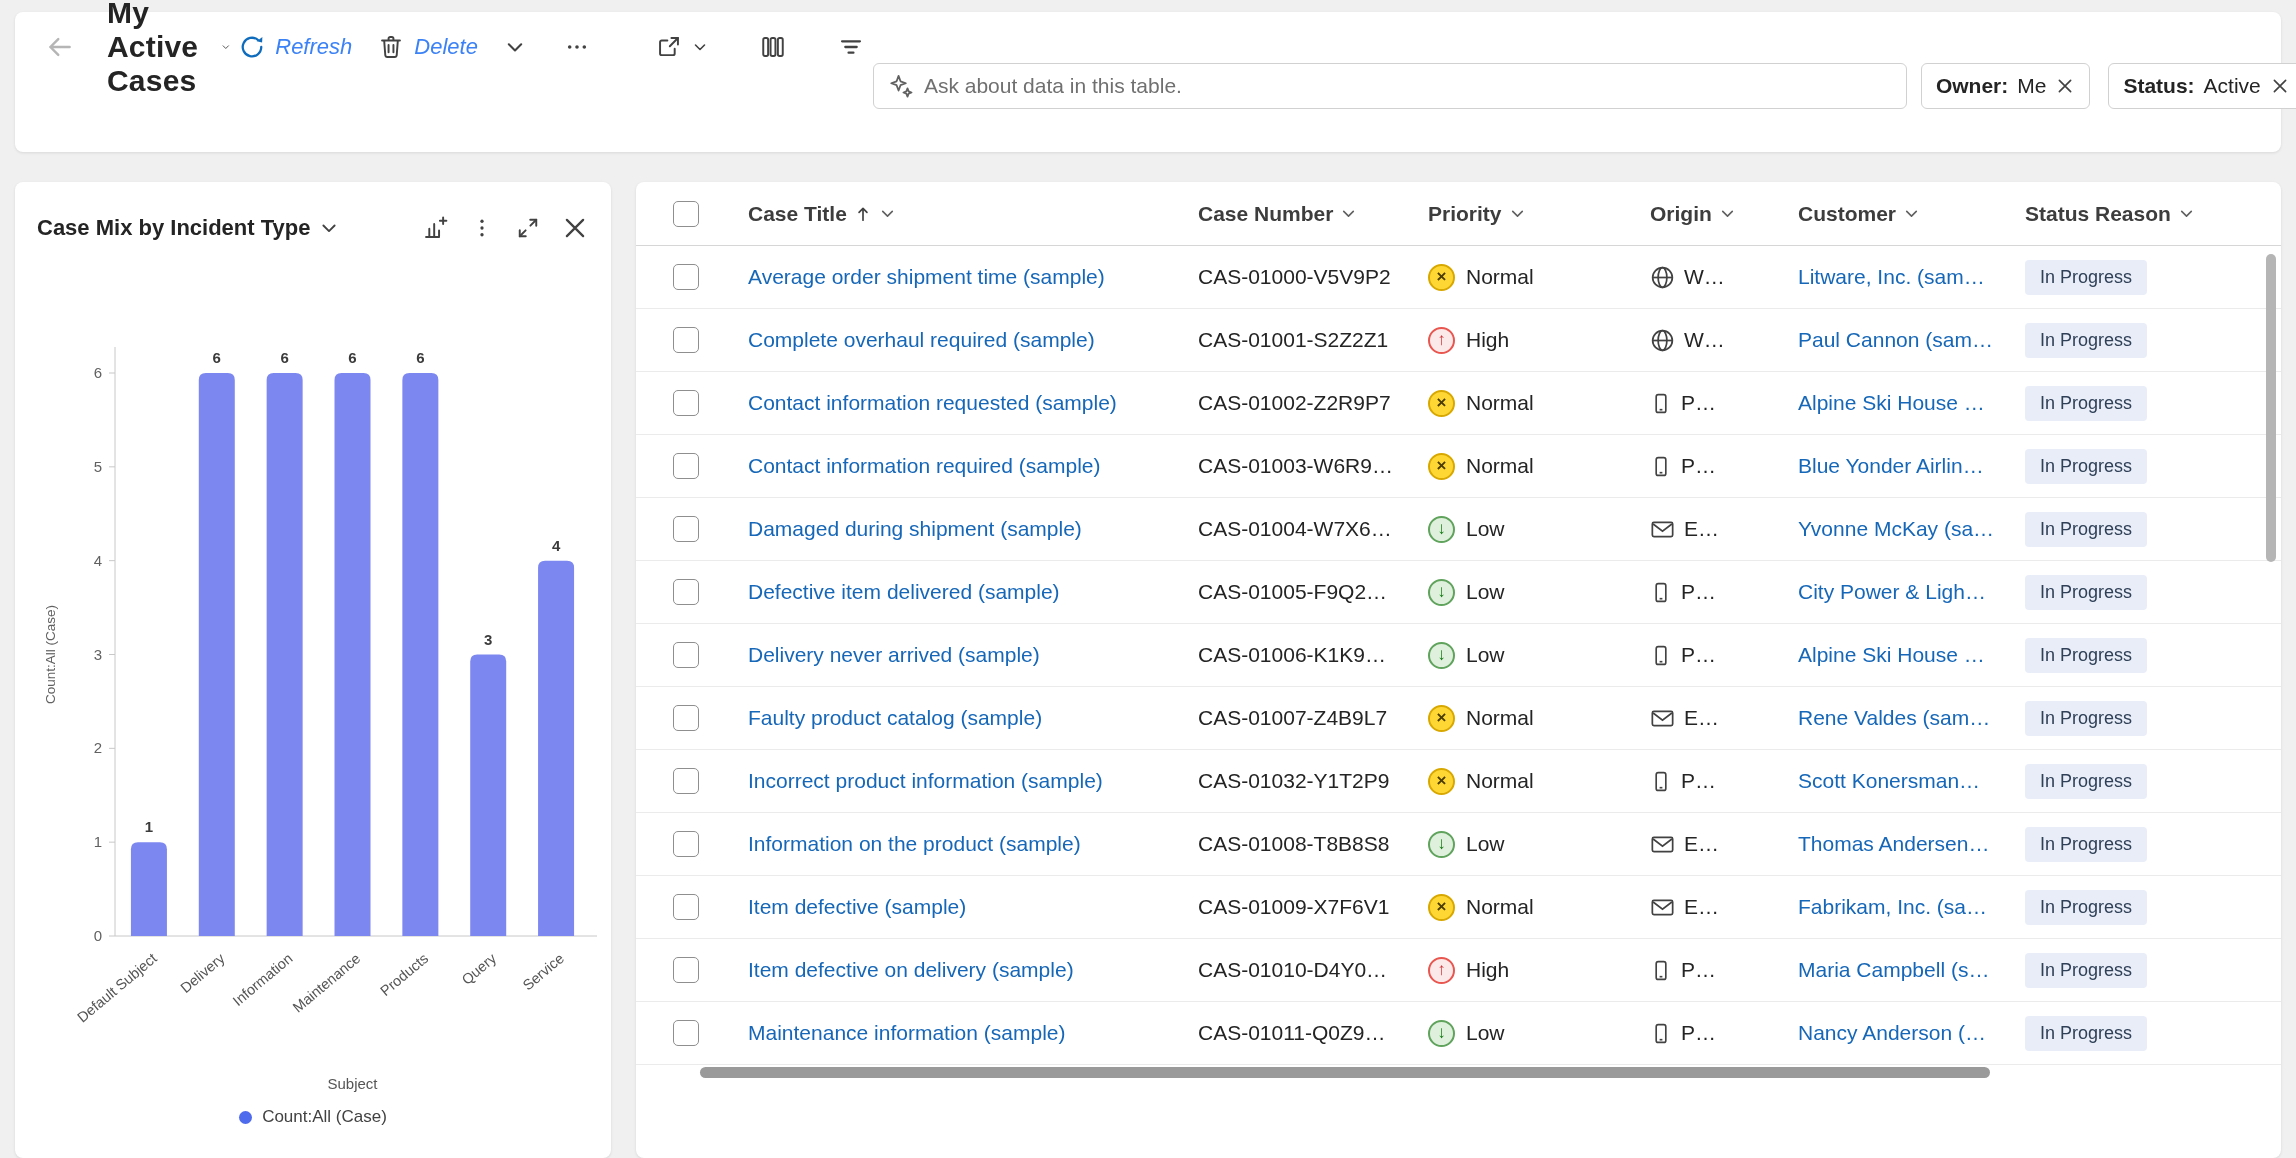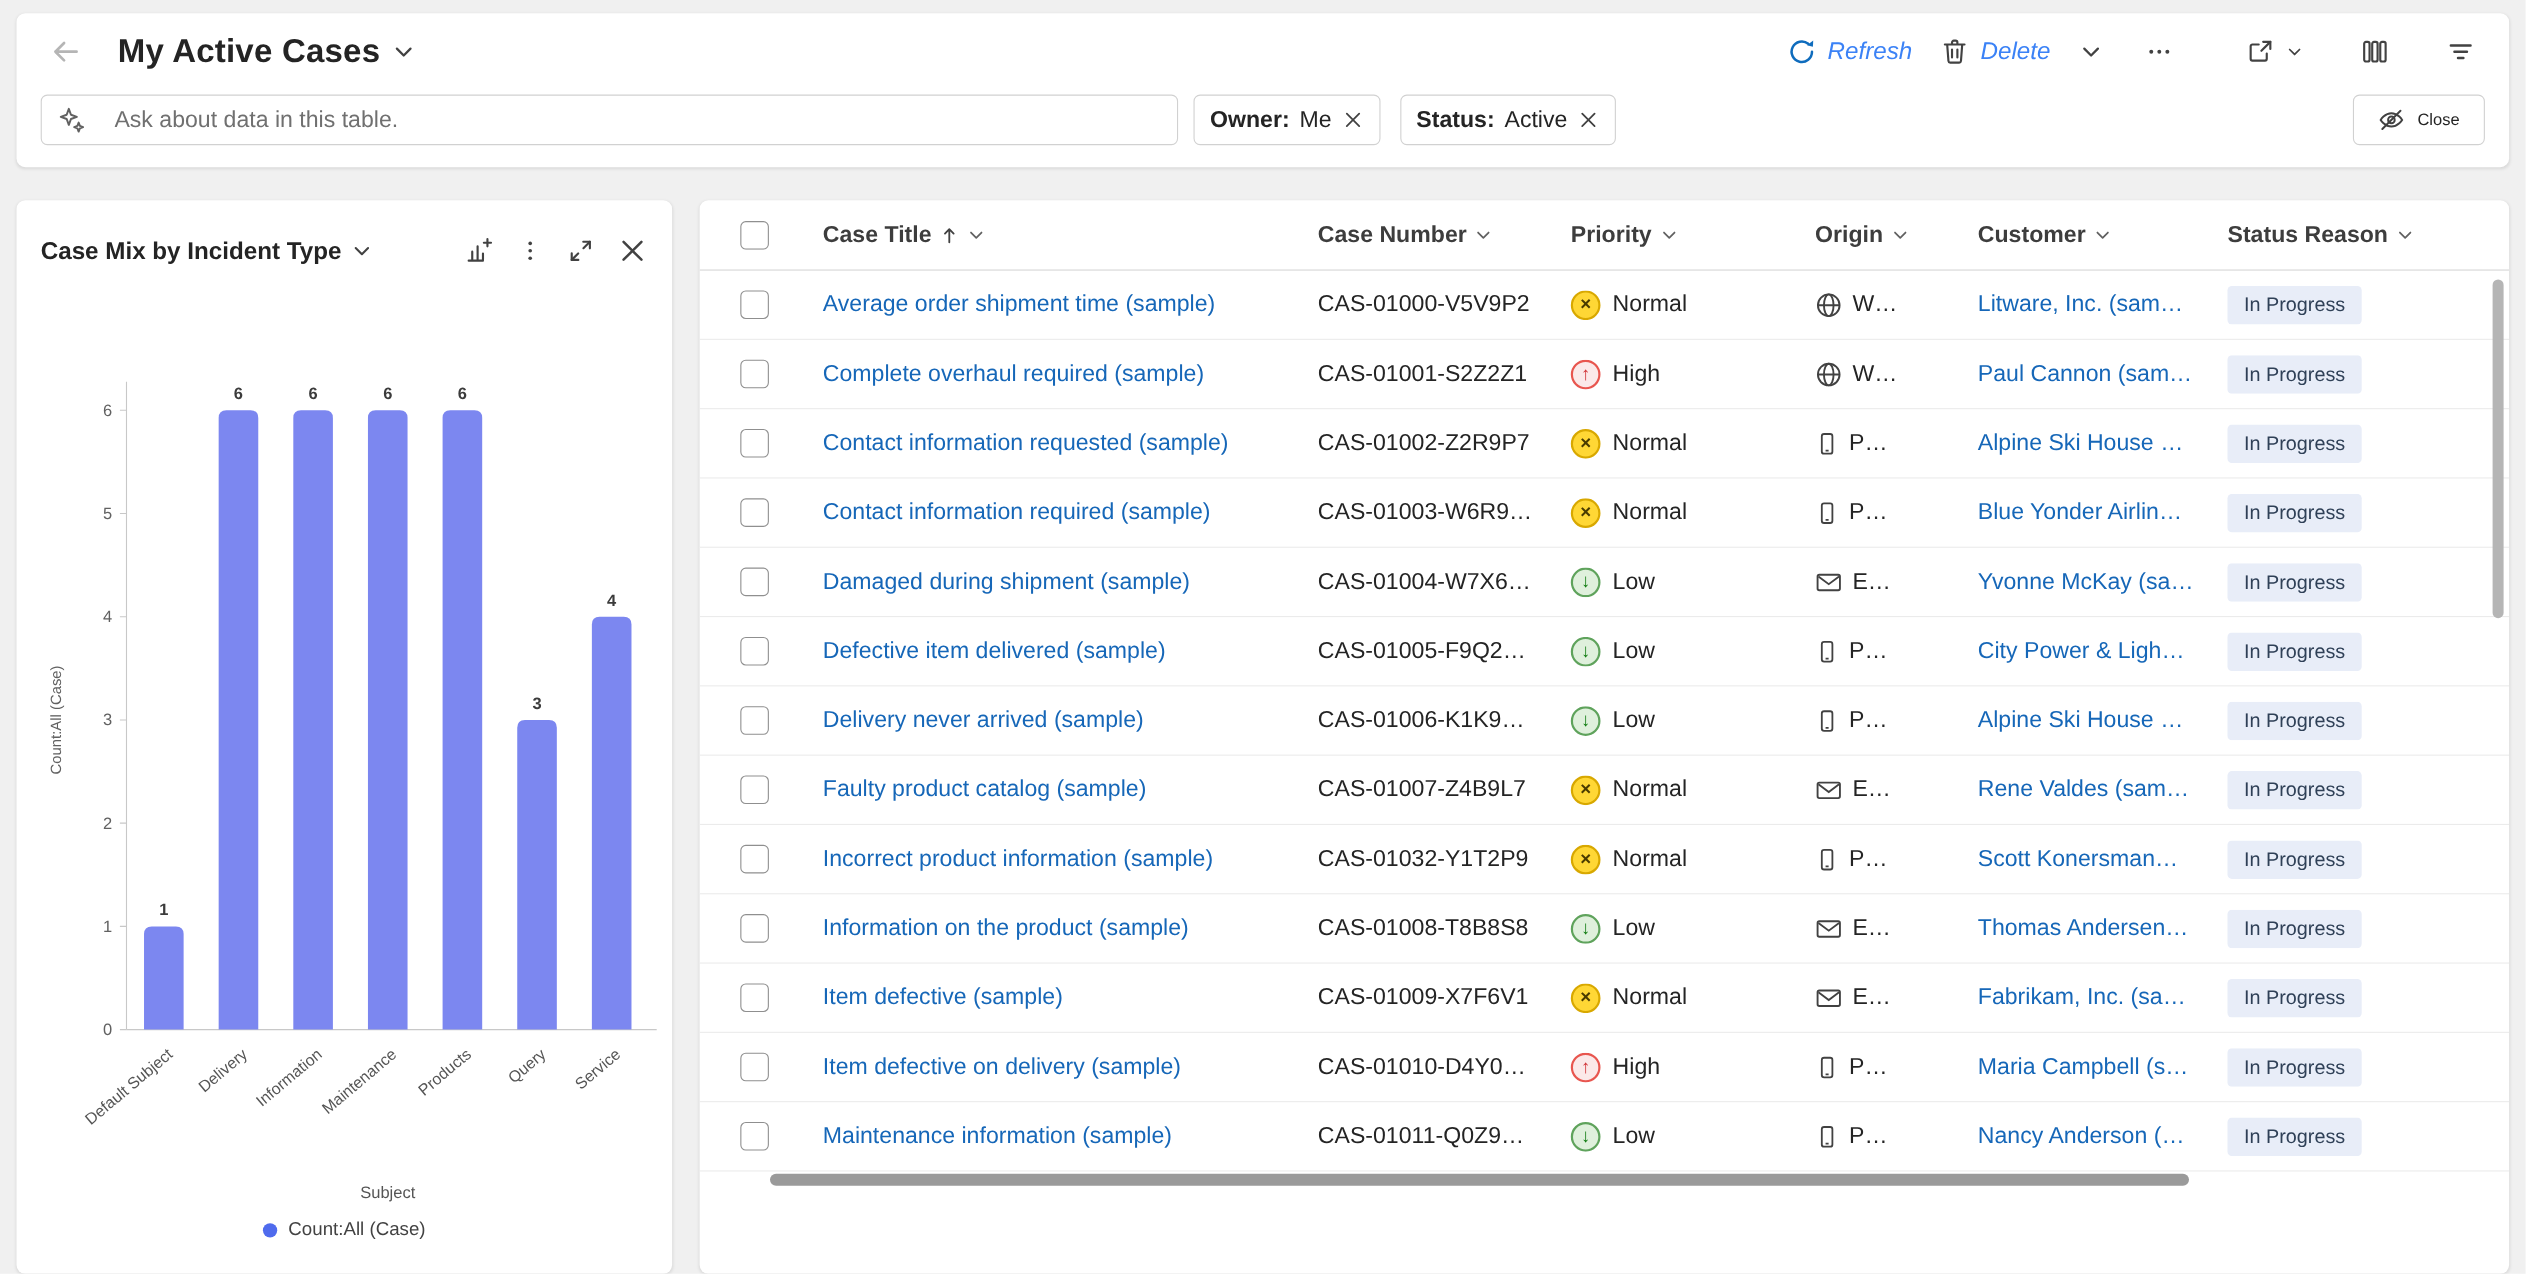--- a/index.html
+++ b/index.html
@@ -13,31 +13,31 @@
   }
   .card {
     position: absolute;
     background: #fff;
     border-radius: 8px;
     box-shadow: 0 1px 3px rgba(0,0,0,.10);
   }
   button { font-family: inherit; }
 
   
-  #top-card { left:15px; top:12px; width:2266px; height:140px; padding:8px 22px 12px 22px; display:flex; flex-direction:column; }
+  #top-card { left:15px; top:12px; width:2266px; height:140px; padding:8px 22px 12px 22px; display:flex; flex-direction:row; }
   .toolbar-row { display:flex; align-items:center; height:54px; }
   .icon-btn { display:flex; align-items:center; gap:10px; background:none; border:none; cursor:pointer; padding:7px 9px; border-radius:6px; }
   .tb-label { font-size:22px; color:#3b82f6;font-style:italic; }
   .title-group { display:flex; align-items:center; gap:10px; margin-left:24px; }
   .page-title { font-size:30px; font-weight:700; letter-spacing:.2px; }
   .toolbar-right { margin-left:auto; display:flex; align-items:center; gap:8px; }
   .ml40 { margin-left:40px; } .ml26 { margin-left:26px; } .ml12 { margin-left:12px; }
 
   .filter-row { display:flex; align-items:center; gap:14px; margin-top:12px; }
-  .search-box { flex:0 0 1034px; height:46px; border:1px solid #d1d1d1; border-radius:6px; display:flex; align-items:center; padding:0 14px; gap:26px; background:#fff; }
+  .search-box { flex:0 0 1034px; height:46px; border:1px solid #d1d1d1; border-radius:6px; display:flex; align-items:center; padding:0 14px; gap:10px; background:#fff; }
   .search-box input { border:none; outline:none; flex:1; font-size:21px; color:#242424; font-family:inherit; background:transparent; }
   .search-box input::placeholder { color:#707070; }
   .pill { height:46px; border:1px solid #d1d1d1; border-radius:6px; display:flex; align-items:center; padding:0 14px; gap:9px; background:#fff; font-size:21px; cursor:pointer; }
   .pill-label { font-weight:700; }
   .pill-x { display:flex; align-items:center; cursor:pointer; }
   .close-btn { margin-left:auto; height:46px; border:1px solid #d1d1d1; border-radius:6px; background:#fff; display:flex; align-items:center; gap:12px; padding:0 22px; font-size:15px; cursor:pointer; color:#242424; }
 
   
   #chart-card { left:15px; top:182px; width:596px; height:976px; padding-top:23px; overflow:hidden; }
   .chart-header { display:flex; align-items:center; padding:0 14px 0 22px; height:46px; }

